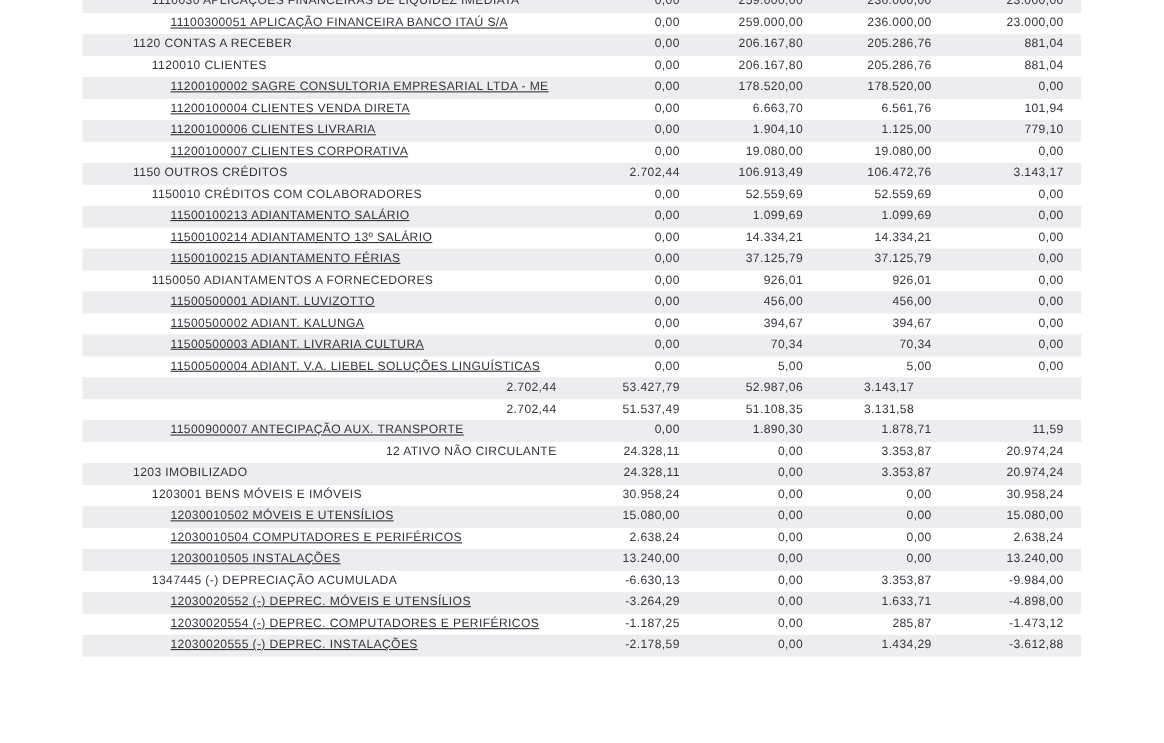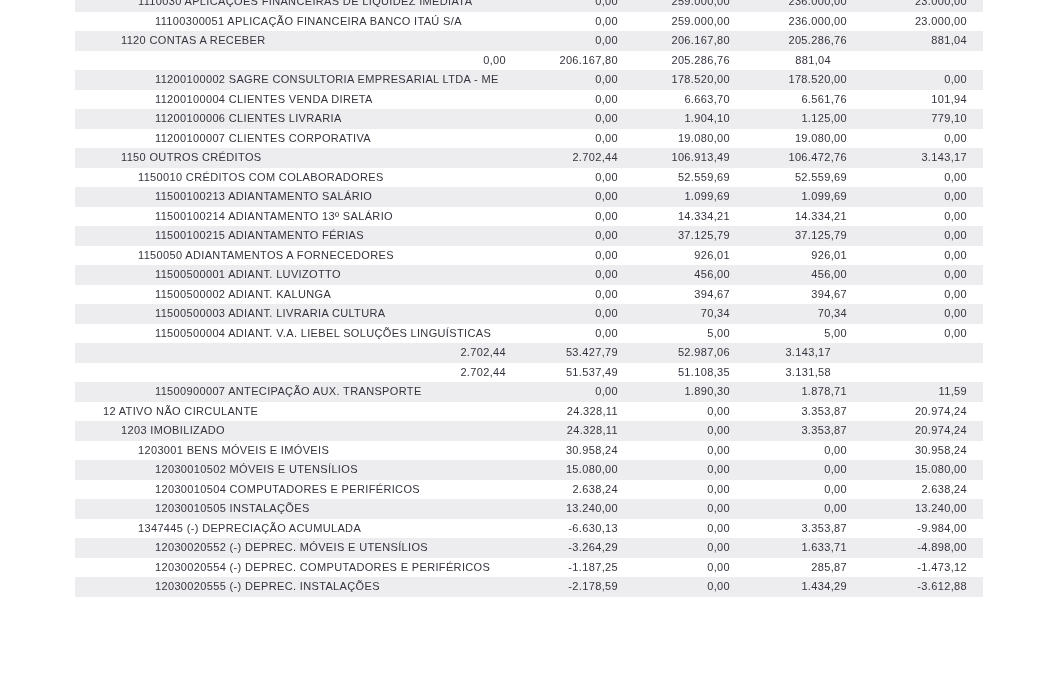--- a/index.html
+++ b/index.html
@@ -35,24 +35,24 @@
     line-height: 19.5px;
     align-items: center;
   }
   .row.stripe { background: #ededef; }
   .cell {
     white-space: nowrap;
     overflow: hidden;
   }
   .cell.num { text-align: right; }
   .cell.num.col4 { padding-right: 16px; }
-  .name.lvl1 { padding-left: 28px; }
+  .name.lvl1 { padding-left: 28px; text-align: right; }
   .name.lvl2 { padding-left: 46px; }
   .name.lvl3 { padding-left: 63px; }
-  .name.lvl4 { padding-left: 80px; }
+  .name.lvl4 { padding-left: 80px; text-decoration: underline; }
 </style>
 </head>
 <body>
 
 <div class="viewport">
   <div class="table" id="balance-table">
       <div class="row stripe">
         <div class="cell name lvl3"><span>1110030</span><span> APLICAÇÕES FINANCEIRAS DE LIQUIDEZ IMEDIATA</span></div>
         <div class="cell num col1">0,00</div>
         <div class="cell num col2">259.000,00</div>
@@ -67,20 +67,21 @@
         <div class="cell num col4">23.000,00</div>
       </div>
       <div class="row stripe">
         <div class="cell name lvl2"><span>1120</span><span> CONTAS A RECEBER</span></div>
         <div class="cell num col1">0,00</div>
         <div class="cell num col2">206.167,80</div>
         <div class="cell num col3">205.286,76</div>
         <div class="cell num col4">881,04</div>
       </div>
       <div class="row">
+        <div class="cell name lvl3"><span>1120010</span><span> CLIENTES</span></div>
         <div class="cell num col1">0,00</div>
         <div class="cell num col2">206.167,80</div>
         <div class="cell num col3">205.286,76</div>
         <div class="cell num col4">881,04</div>
       </div>
       <div class="row stripe">
         <div class="cell name lvl4"><span>11200100002</span><span> SAGRE CONSULTORIA EMPRESARIAL LTDA - ME</span></div>
         <div class="cell num col1">0,00</div>
         <div class="cell num col2">178.520,00</div>
         <div class="cell num col3">178.520,00</div>

